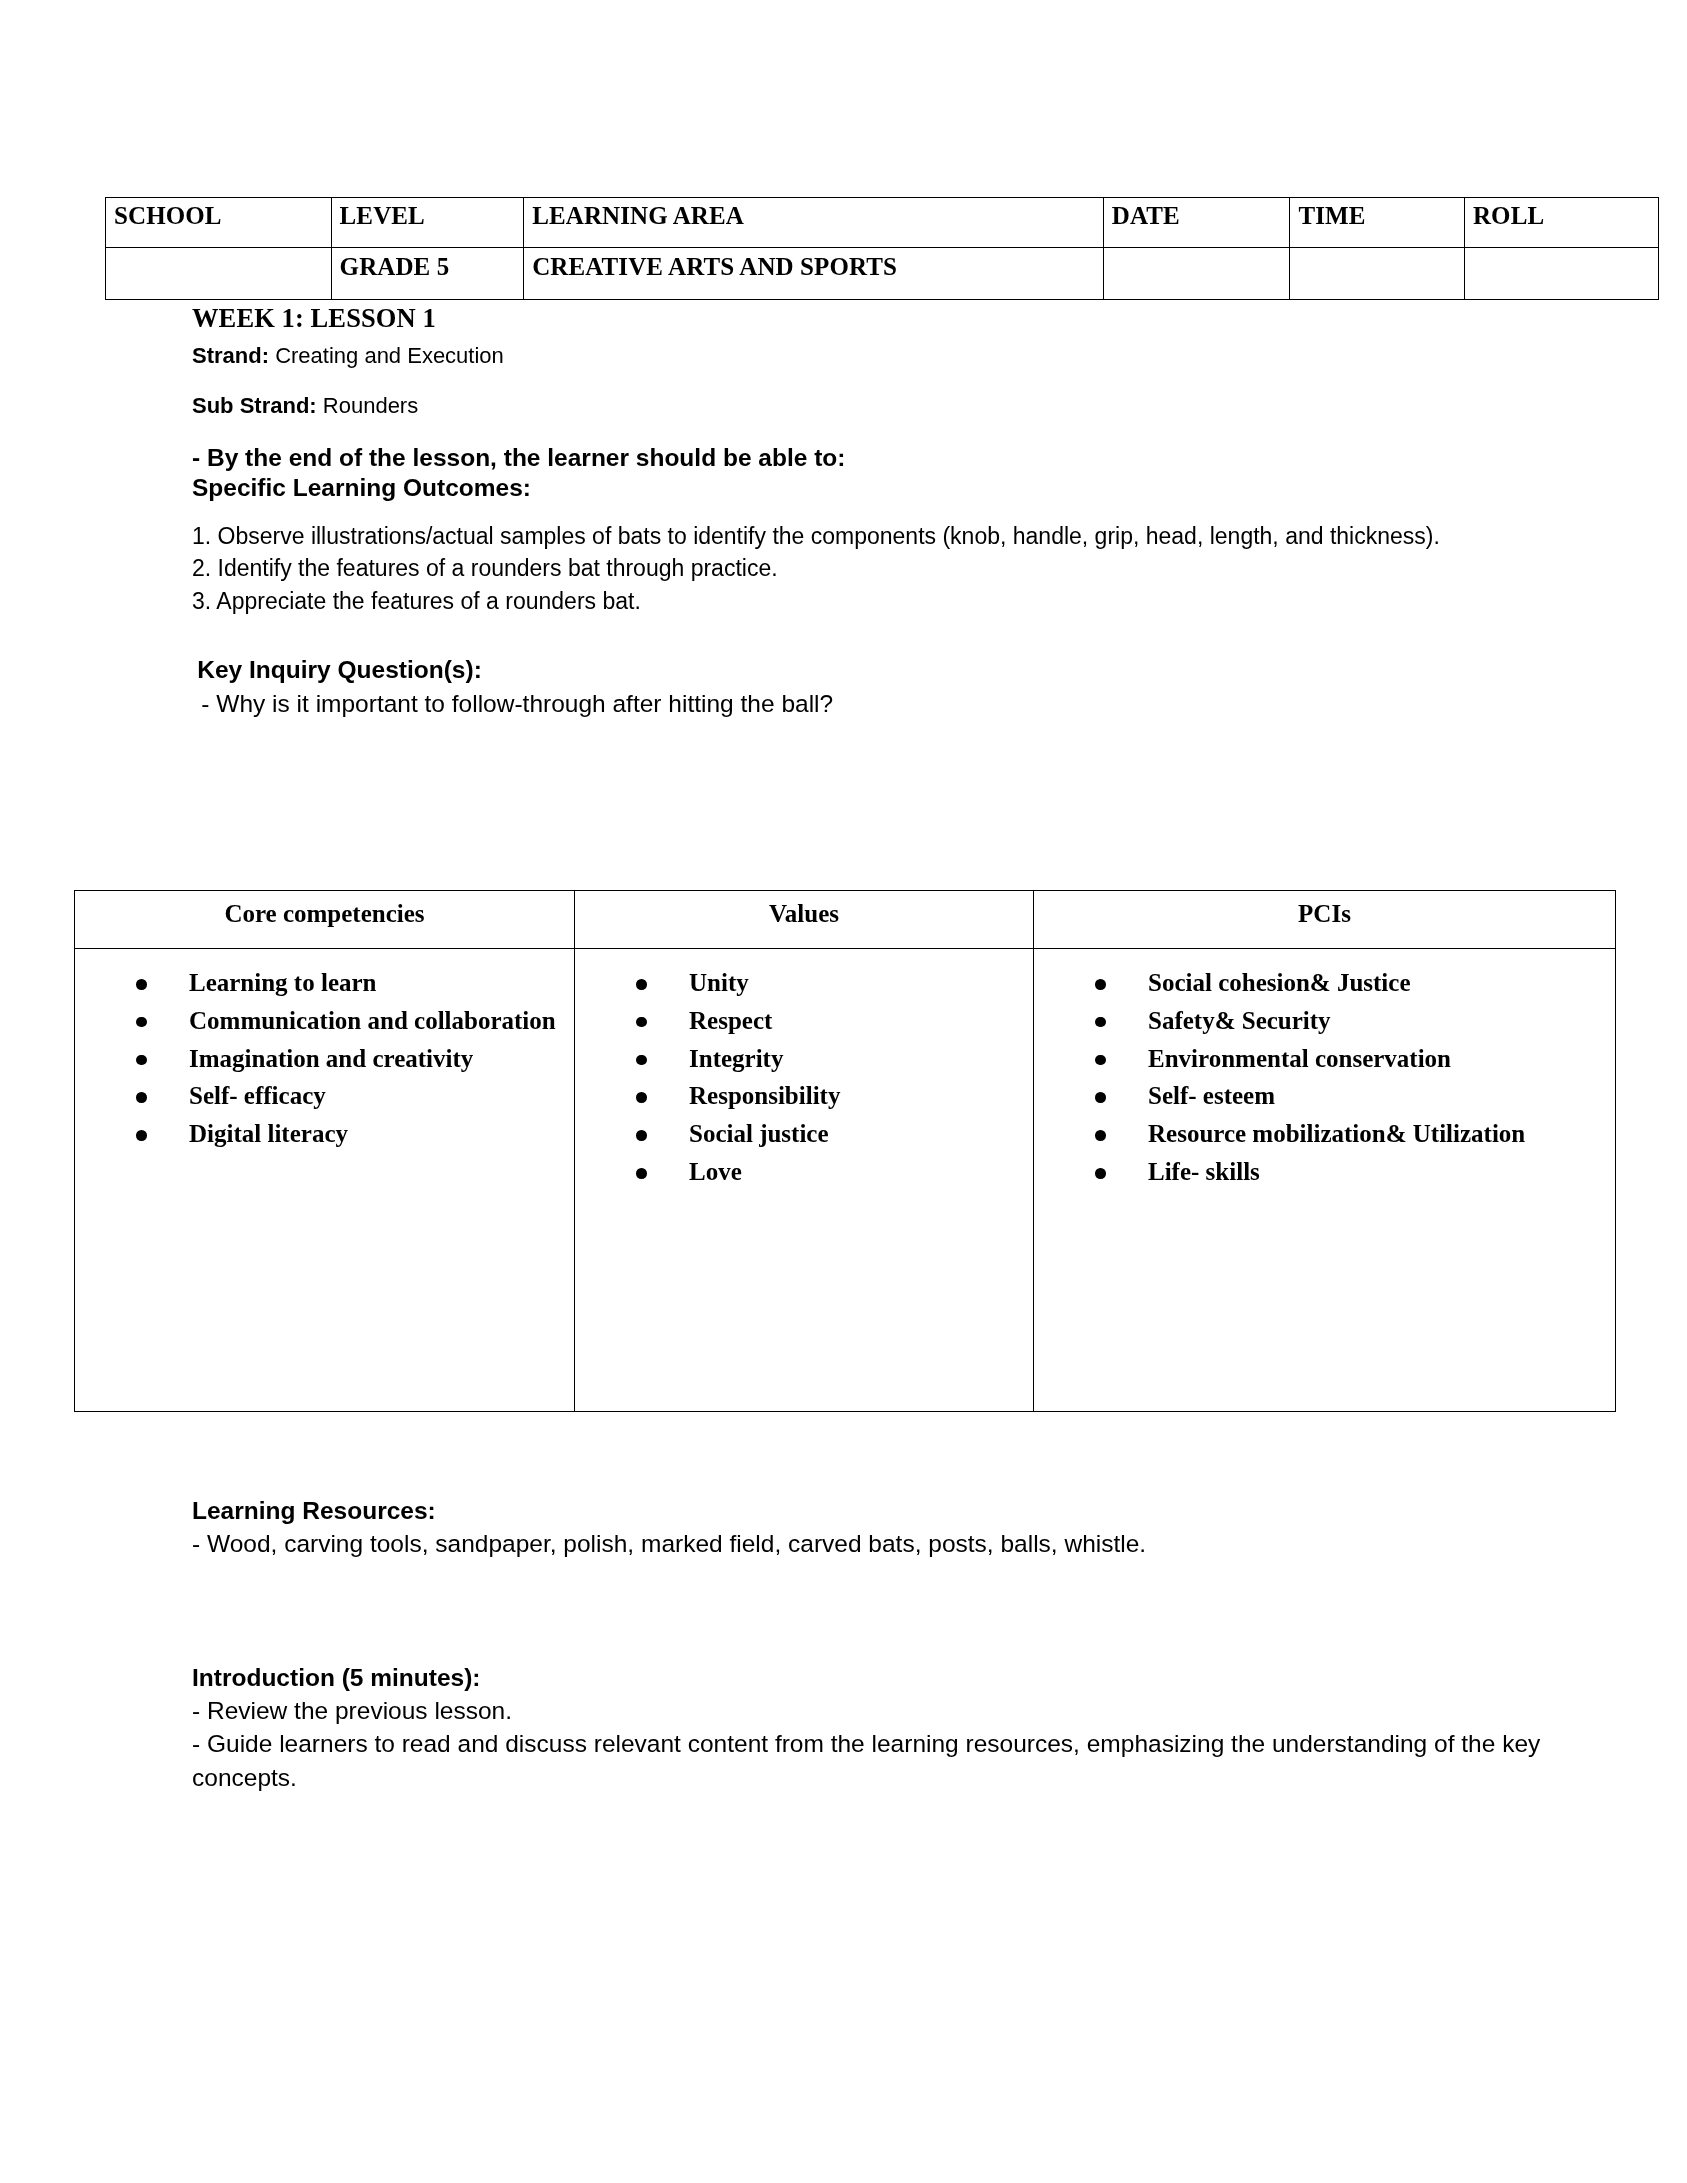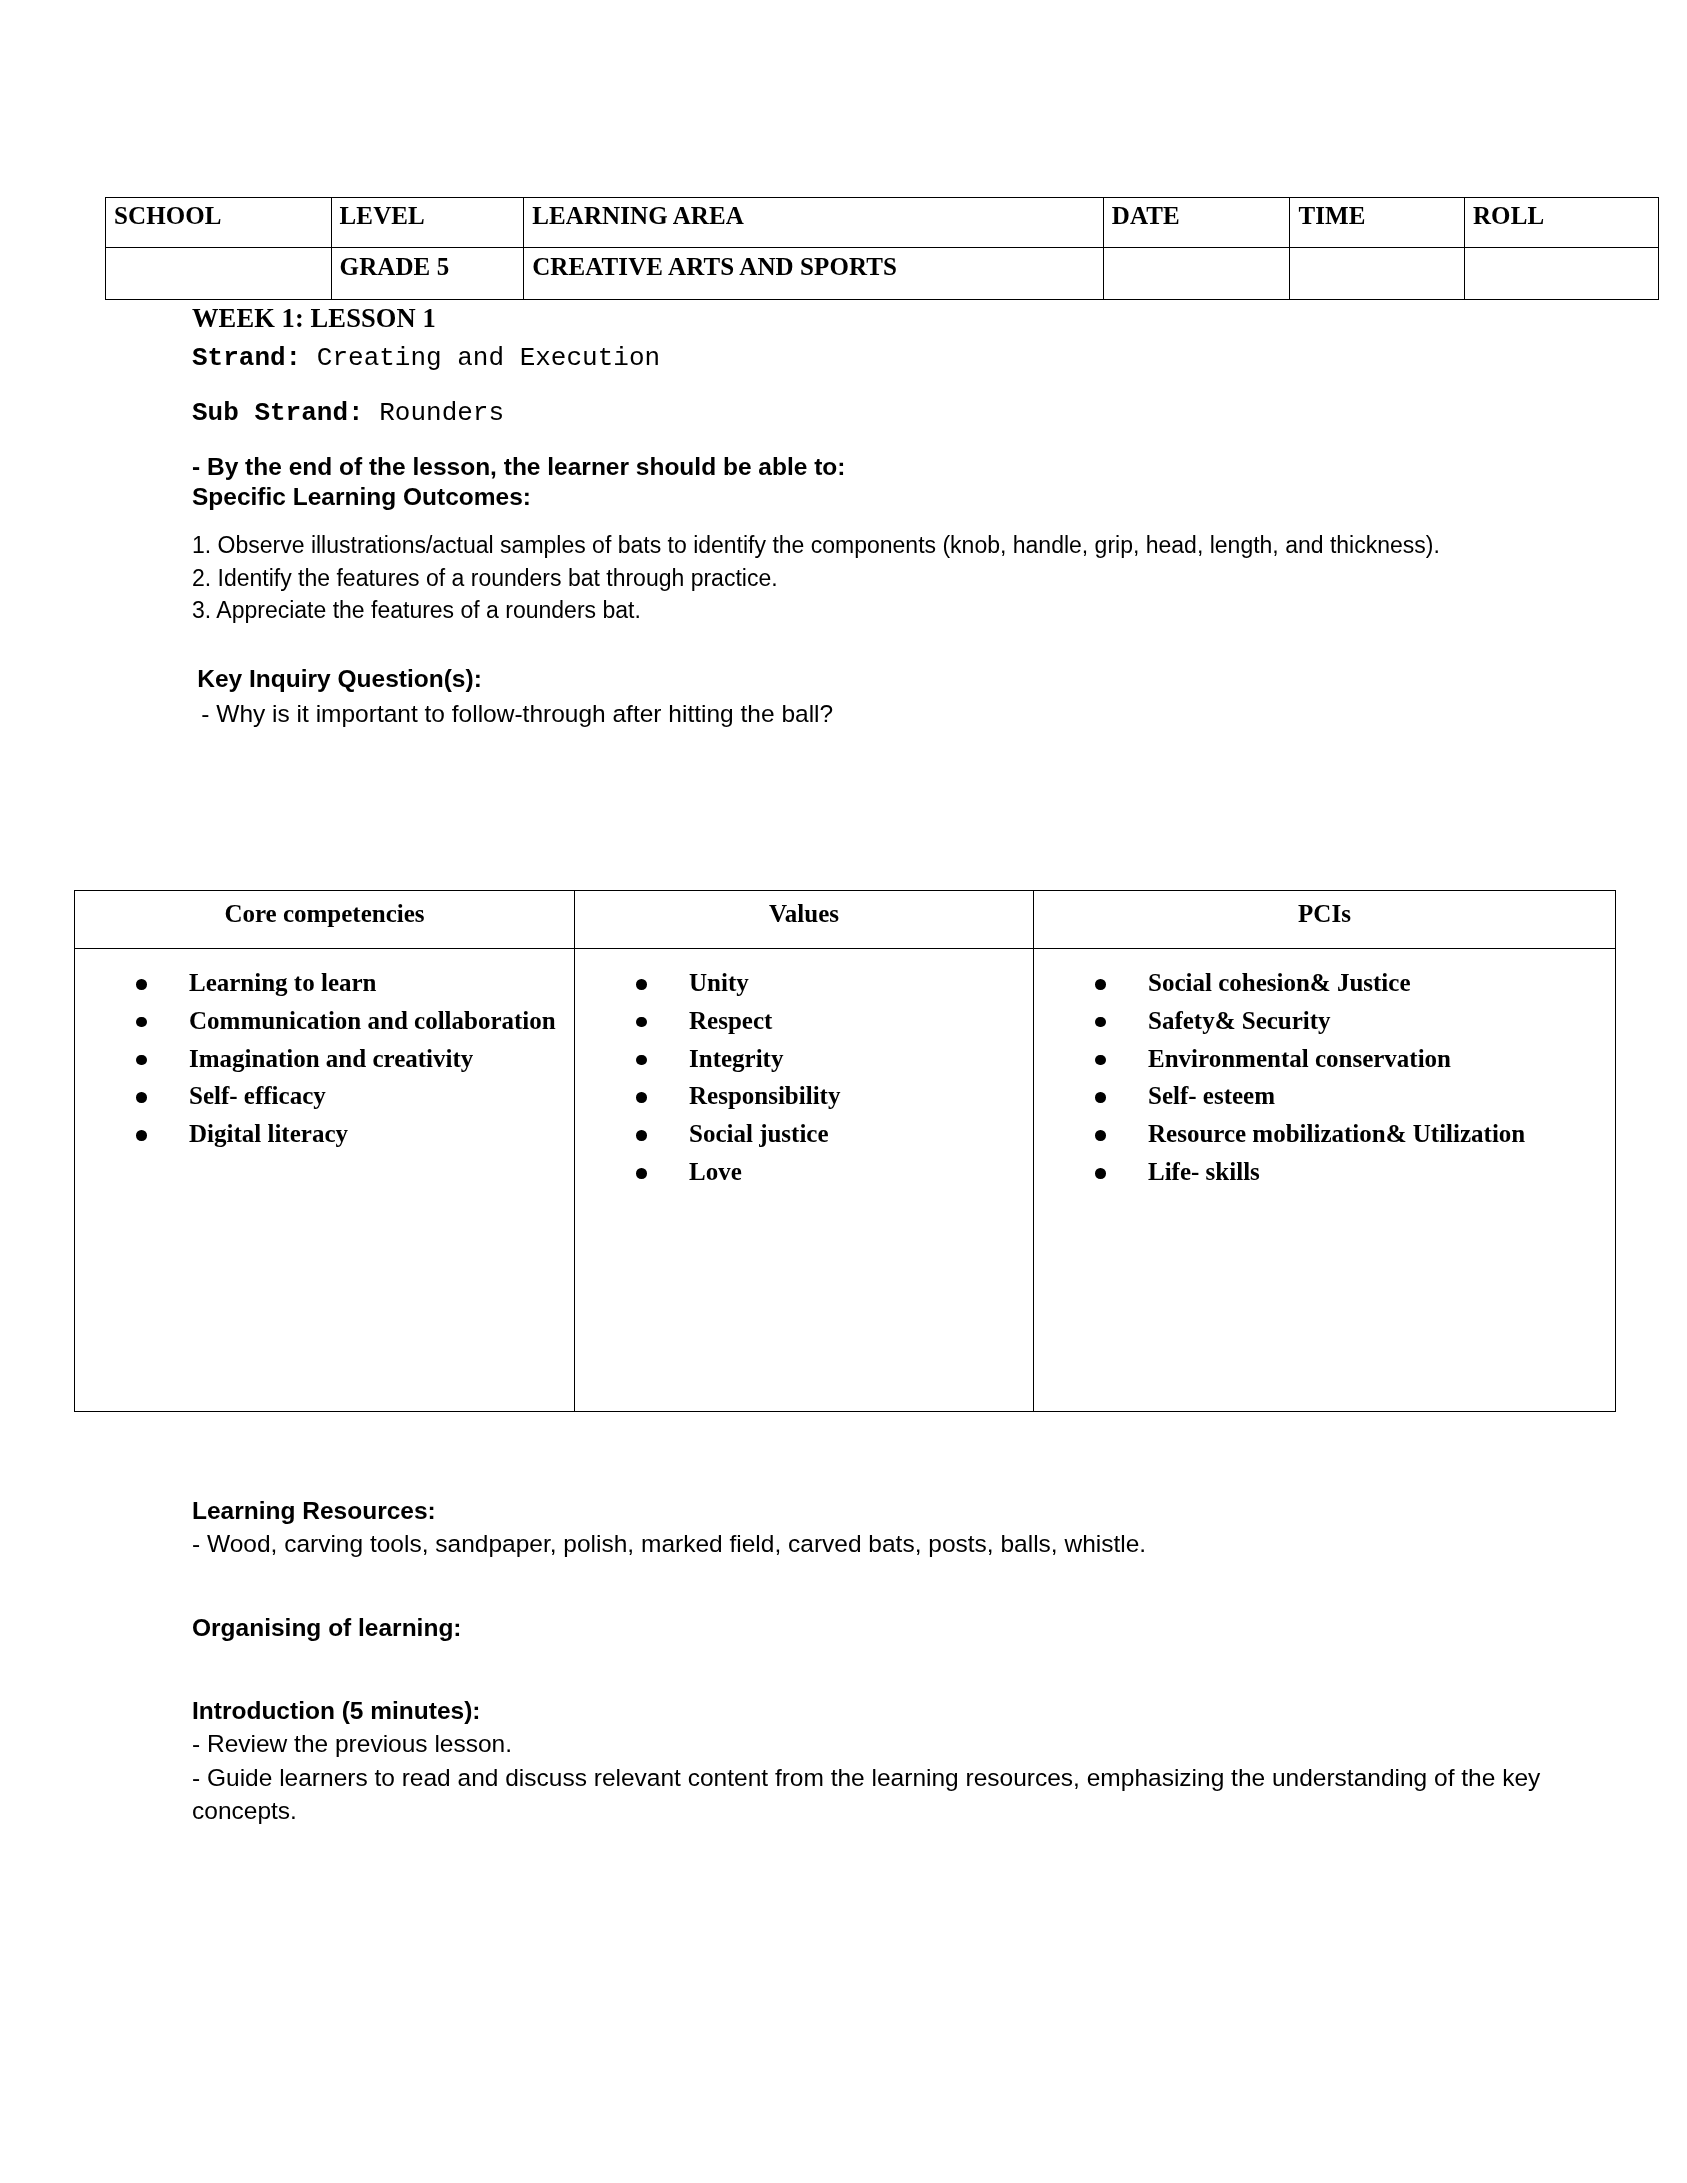--- a/index.html
+++ b/index.html
@@ -64,22 +64,22 @@
   .serif-head {
     font-family: "Liberation Serif", serif;
     font-weight: bold;
     font-size: 26.5px;
     line-height: 1.12;
     margin: 0 0 9.3px 0;
     letter-spacing: 0.1px;
   }
 
   .field-line {
-    font-family: Liberation Mono, monospace;
-    font-size: 26px;
+    font-family: Liberation Sans, sans-serif;
+    font-size: 22px;
     line-height: 1.18;
     margin: 0 0 24px 0;
   }
   .field-line .lbl {
     font-weight: bold;
   }
 
   .sec-title {
     font-family: "Liberation Sans", sans-serif;
     font-weight: bold;
@@ -282,21 +282,20 @@
     </tbody>
   </table>
 
   <div class="lower-block">
 
     <p class="h">Learning Resources:</p>
     <p class="p">- Wood, carving tools, sandpaper, polish, marked field, carved bats, posts, balls, whistle.</p>
 
     <div class="gap-lg"></div>
 
-    <p class="h">Organising of learning:</p>
 
     <div class="gap-lg"></div>
 
     <p class="h">Introduction (5 minutes):</p>
     <p class="p">- Review the previous lesson.</p>
     <p class="p">- Guide learners to read and discuss relevant content from the learning resources, emphasizing the understanding of the key concepts.</p>
 
   </div>
 
 </div>

